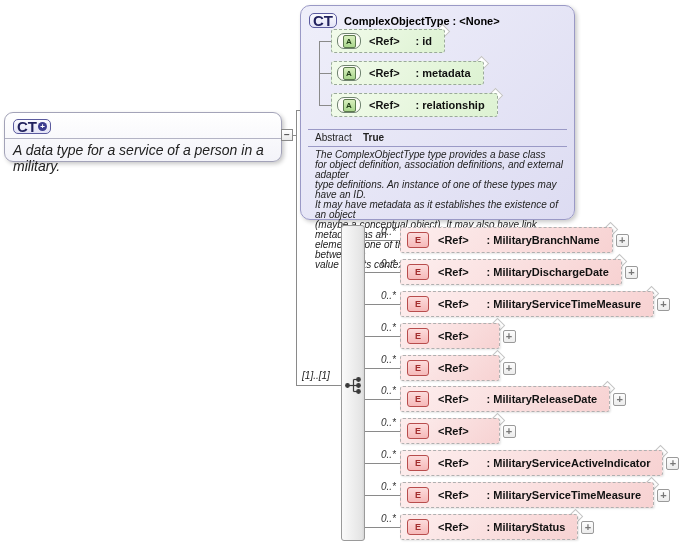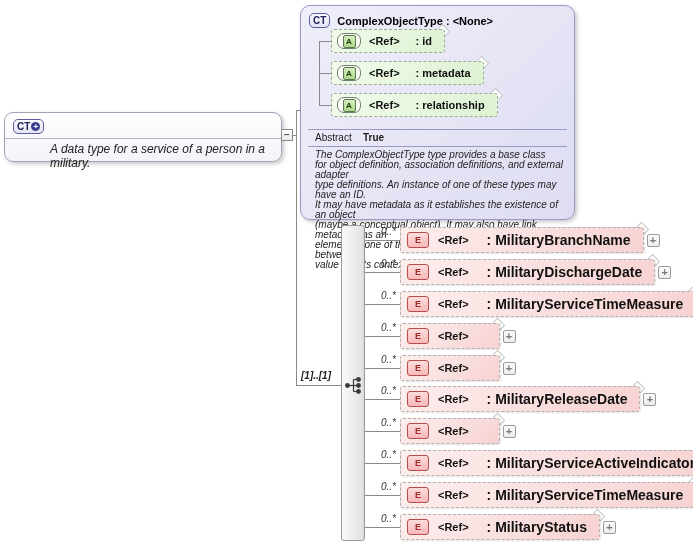--- a/index.html
+++ b/index.html
@@ -8,25 +8,25 @@
 
   .ln{position:absolute;background:#8a8a8a;}
   .h{height:1px;} .v{width:1px;}
 
   
   .main-box{position:absolute;left:4px;top:112px;width:278px;height:50px;
     background:linear-gradient(180deg,#ffffff 0%,#f3f3f9 100%);
     border:1px solid #a3a3b8;border-radius:9px;box-shadow:2px 2px 4px rgba(0,0,0,0.22);box-sizing:border-box;}
   .main-box .hd{position:absolute;left:8px;top:6px;display:flex;align-items:center;gap:7px;}
   .main-box .sep{position:absolute;left:0;right:0;top:25px;height:1px;background:#b3b3c4;}
-  .main-box .desc{position:absolute;left:8px;top:29px;font-size:12px;font-style:italic;color:#222;margin-left:37px;}
+  .main-box .desc{position:absolute;left:8px;top:29px;font-size:14px;font-style:italic;color:#222;}
 
   .ct-ic{display:inline-flex;align-items:center;gap:1px;border:1px solid #5b5b9e;border-radius:5px;
     background:linear-gradient(180deg,#fbfbff,#e3e3f6);padding:1px 3px;height:11px;}
-  .ct-ic .t{font-size:10px;font-weight:bold;color:#22225e;line-height:10px;}
+  .ct-ic .t{font-size:15px;font-weight:bold;color:#22225e;line-height:10px;}
   .ct-ic .plusdot{width:9px;height:9px;border-radius:50%;background:#3d3d8f;color:#fff;font-size:8px;
     line-height:9px;text-align:center;font-weight:bold;}
   .ttl{font-size:11px;font-weight:bold;color:#000;white-space:nowrap;}
 
   .toggle{position:absolute;width:12px;height:12px;box-sizing:border-box;border:1px solid #8a8a8a;
     background:linear-gradient(180deg,#fff,#e9e9e9);color:#555;font-size:10px;line-height:10px;
     text-align:center;font-weight:bold;}
 
   
   .base-box{position:absolute;left:300px;top:5px;width:275px;height:215px;z-index:0;
@@ -56,33 +56,33 @@
   .fold{position:absolute;top:-4px;right:-4px;width:9px;height:9px;background:#fff;
     border:1px solid #c4c4c4;transform:rotate(45deg);z-index:-1;}
 
   
   .seq-bar{position:absolute;left:341px;top:225px;width:24px;height:316px;box-sizing:border-box;
     background:linear-gradient(90deg,#fafafa 0%,#e4e4e4 90%,#d6d6d6 100%);
     border:1px solid #9a9a9a;border-radius:3px;}
   .seq-icon{position:absolute;left:345px;top:376px;}
 
   .card-lbl{position:absolute;left:294px;top:370px;width:44px;text-align:center;
-    font-size:10px;font-style:italic;font-weight:bold;color:#222;}
+    font-size:10px;font-style:italic;font-weight:normal;color:#222;}
 
   
   .erow{position:absolute;display:flex;align-items:center;z-index:0;}
   .ebox{position:relative;height:26px;display:inline-flex;align-items:center;
     padding:0 12px 0 6px;box-sizing:border-box;white-space:nowrap;
     background:linear-gradient(135deg,#fdeeee 0%,#f7d2d2 100%);
     border:1px dashed #b0b0b0;border-radius:3px;box-shadow:1px 1px 2px rgba(0,0,0,0.10);}
   .e-sq{display:inline-flex;align-items:center;justify-content:center;width:20px;height:14px;
     border:1px solid #b84c4c;border-radius:3px;background:linear-gradient(180deg,#fcdcdc,#f6b9b9);
     font-size:9px;font-weight:bold;color:#a22d2d;margin-right:9px;}
   .eref{font-size:11px;font-weight:bold;margin-right:18px;}
-  .ename{font-size:14px;font-weight:bold;}
+  .ename{font-size:11px;font-weight:bold;}
   .plus{width:13px;height:13px;box-sizing:border-box;margin-left:3px;border:1px solid #9a9a9a;
     background:linear-gradient(180deg,#fdfdfd,#ececec);color:#777;font-size:11px;line-height:11px;
     text-align:center;font-weight:bold;border-radius:2px;}
   .occ{position:absolute;width:22px;text-align:right;font-size:10px;font-style:italic;color:#333;}
 </style>
 </head>
 <body>
 
 <div id="canvas">
 

